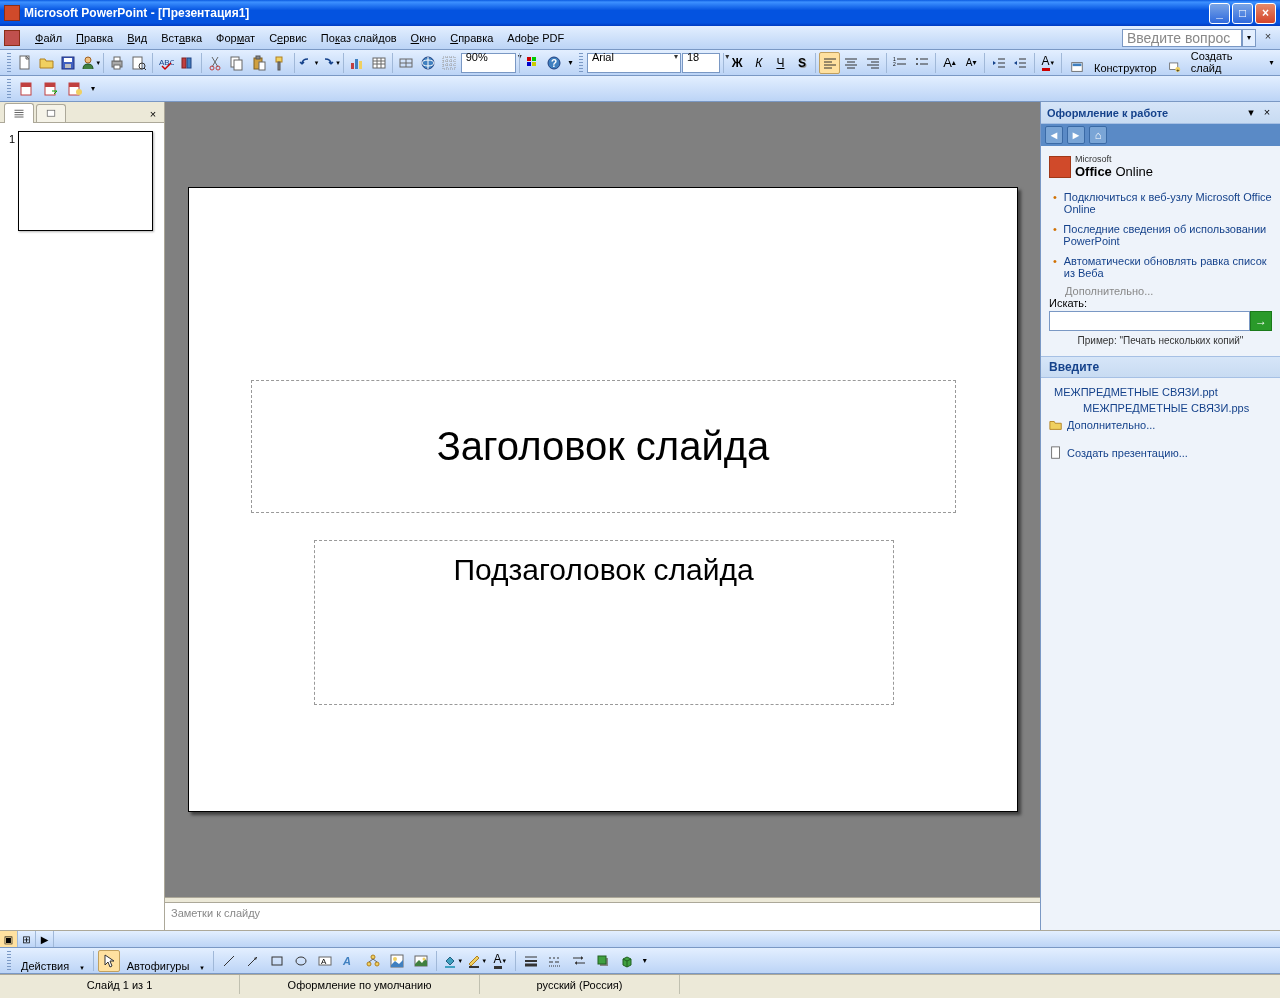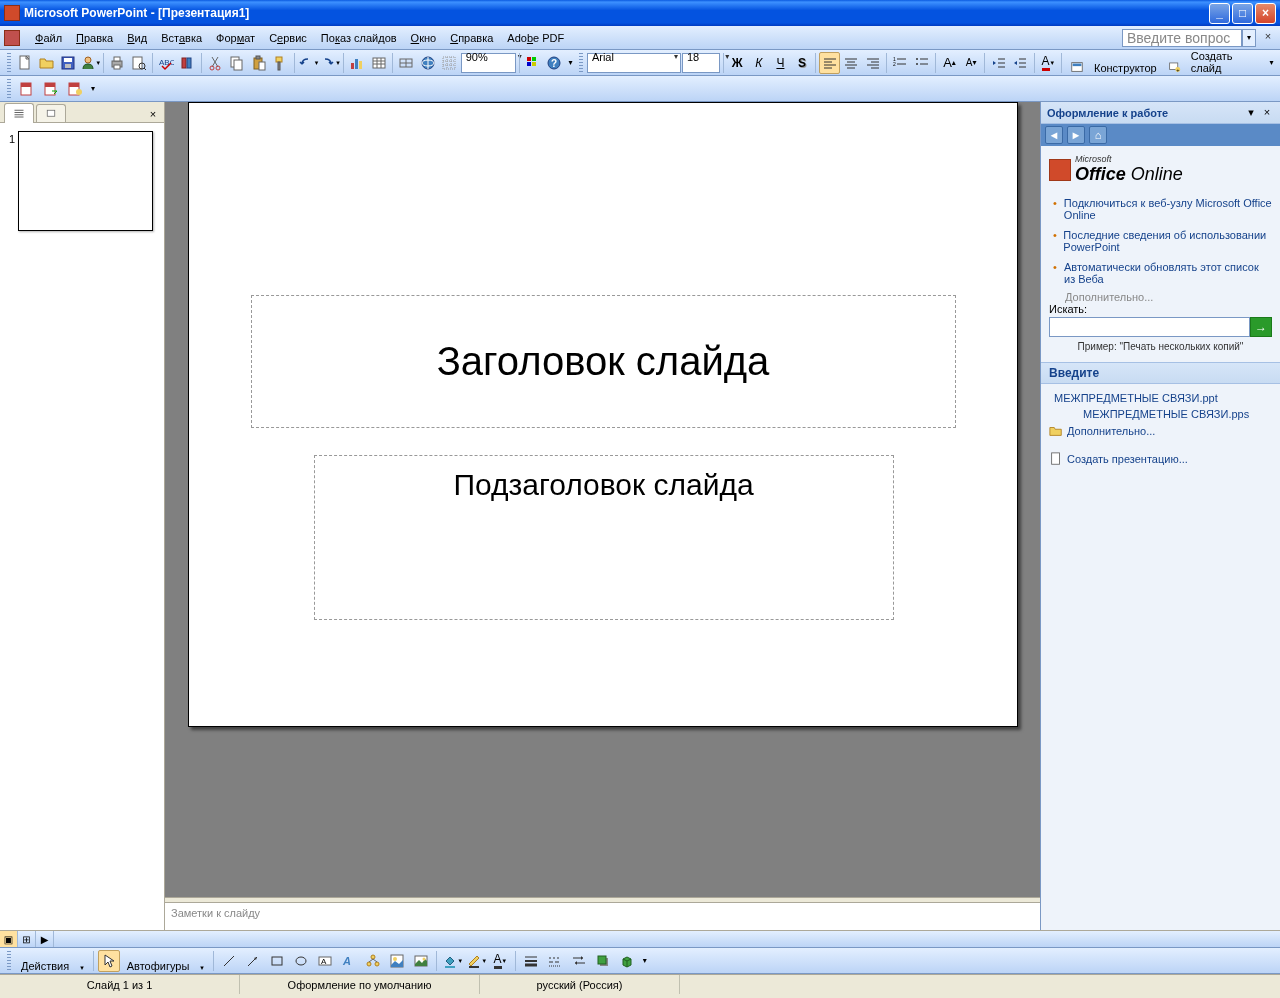--- a/index.html
+++ b/index.html
@@ -32,39 +32,39 @@
 .left-panel { width: 165px; background: #ece9d8; display: flex; flex-direction: column; border-right: 1px solid #aca899; }
 .tab-strip { height: 21px; background: #ece9d8; display: flex; align-items: flex-end; padding: 0 4px; position: relative; border-bottom: 1px solid #aca899; }
 .view-tab { width: 30px; height: 18px; border: 1px solid #aca899; border-bottom: none; background: #f5f3e8; margin-right: 2px; display: flex; align-items: center; justify-content: center; border-radius: 3px 3px 0 0; }
 .view-tab.active { background: white; height: 20px; position: relative; top: 1px; }
 .tab-close { margin-left: auto; width: 14px; height: 14px; font-size: 11px; text-align: center; cursor: default; }
 .thumb-area { flex: 1; background: white; padding: 8px 6px; overflow: auto; }
 .thumb-row { display: flex; }
 .thumb-num { width: 12px; font-size: 11px; padding-top: 2px; text-align: center; }
 .thumb { width: 135px; height: 100px; border: 1px solid #000; background: white; box-shadow: 1px 1px 2px rgba(0,0,0,0.3); }
 .slide-area { flex: 1; background: #808080; display: flex; flex-direction: column; position: relative; }
-.slide-canvas { flex: 1; display: flex; align-items: flex-start; justify-content: center; overflow: auto; }
+.slide-canvas { flex: 1; display: flex; align-items: center; justify-content: center; overflow: auto; }
 .slide { width: 830px; height: 625px; background: white; border: 1px solid #000; box-shadow: 3px 3px 3px rgba(0,0,0,0.5); position: relative; }
 .placeholder { position: absolute; border: 1px dashed #999; display: flex; align-items: center; justify-content: center; text-align: center; }
 .ph-title { left: 62px; top: 192px; width: 705px; height: 133px; font-size: 40px; font-family: Arial; }
 .ph-subtitle { left: 125px; top: 352px; width: 580px; height: 165px; font-size: 30px; font-family: Arial; align-items: flex-start; padding-top: 12px; }
 .notes-area { height: 28px; background: white; border-top: 1px solid #aca899; padding: 4px 6px; color: #888; font-size: 11px; position: relative; }
 .splitter { height: 5px; background: #ece9d8; border-top: 1px solid #aca899; cursor: ns-resize; }
 .task-pane { width: 240px; background: #eef3fa; border-left: 1px solid #7a98c4; display: flex; flex-direction: column; }
 .tp-header { height: 22px; background: linear-gradient(#d6e5f8, #c8dbf2); display: flex; align-items: center; padding: 0 6px; border-bottom: 1px solid #a6c0e4; }
 .tp-title { font-weight: bold; font-size: 11px; flex: 1; color: #15428b; }
 .tp-hbtn { width: 14px; height: 14px; font-size: 11px; text-align: center; cursor: default; margin-left: 2px; }
 .tp-nav { height: 22px; background: #5a8ac6; display: flex; align-items: center; padding: 0 4px; gap: 4px; }
 .tp-nav-btn { width: 18px; height: 18px; border: 1px solid #3a6aa6; background: #7aa5d6; border-radius: 2px; display: flex; align-items: center; justify-content: center; color: white; font-size: 11px; }
 .tp-body { flex: 1; padding: 8px; overflow: auto; }
 .office-online { display: flex; align-items: center; gap: 4px; margin-bottom: 10px; }
 .oo-logo { width: 22px; height: 22px; background: #d04a2a; border: 1px solid #a03818; }
-.oo-text { font-family: Arial; font-style: italic; }
+.oo-text { font-family: Arial; }
 .oo-text .ms { font-size: 9px; color: #333; }
-.oo-text .off { font-size: 18px; }
+.oo-text .off { font-size: 13px; }
 .tp-list { list-style: none; }
 .tp-list li { display: flex; padding: 2px 0 6px 4px; font-size: 11px; }
 .tp-bullet { width: 8px; color: #d07000; font-size: 11px; margin-right: 4px; }
 .tp-link { color: #15428b; cursor: pointer; }
 .tp-more { color: #888; padding-left: 16px; font-size: 11px; }
 .tp-search-label { font-size: 11px; }
 .tp-search { display: flex; margin-top: 2px; }
 .tp-search input { flex: 1; height: 20px; border: 1px solid #7a98c4; padding: 0 4px; font-size: 11px; }
 .tp-search-btn { width: 22px; height: 20px; background: #2a9a2a; border: 1px solid #1a7a1a; color: white; display: flex; align-items: center; justify-content: center; font-size: 12px; }
 .tp-example { font-size: 10px; text-align: center; color: #333; margin-top: 4px; }
@@ -477,21 +477,21 @@
         <li>
             <span class="tp-bullet">•</span>
             <span class="tp-link">Подключиться к веб-узлу Microsoft Office Online</span>
           </li>
         <li>
             <span class="tp-bullet">•</span>
             <span class="tp-link">Последние сведения об использовании PowerPoint</span>
           </li>
         <li>
             <span class="tp-bullet">•</span>
-            <span class="tp-link">Автоматически обновлять этот список из Веба</span>
+            <span class="tp-link">Автоматически обновлять равка список из Веба</span>
           </li>
       </ul>
       <div class="tp-more">Дополнительно...</div>
       <div class="tp-search-label">Искать:</div>
       <div class="tp-search">
         <input style="">
         <div class="tp-search-btn">→</div>
       </div>
       <div class="tp-example">Пример: "Печать нескольких копий"</div>
       <div class="tp-section-hdr">Введите</div>

